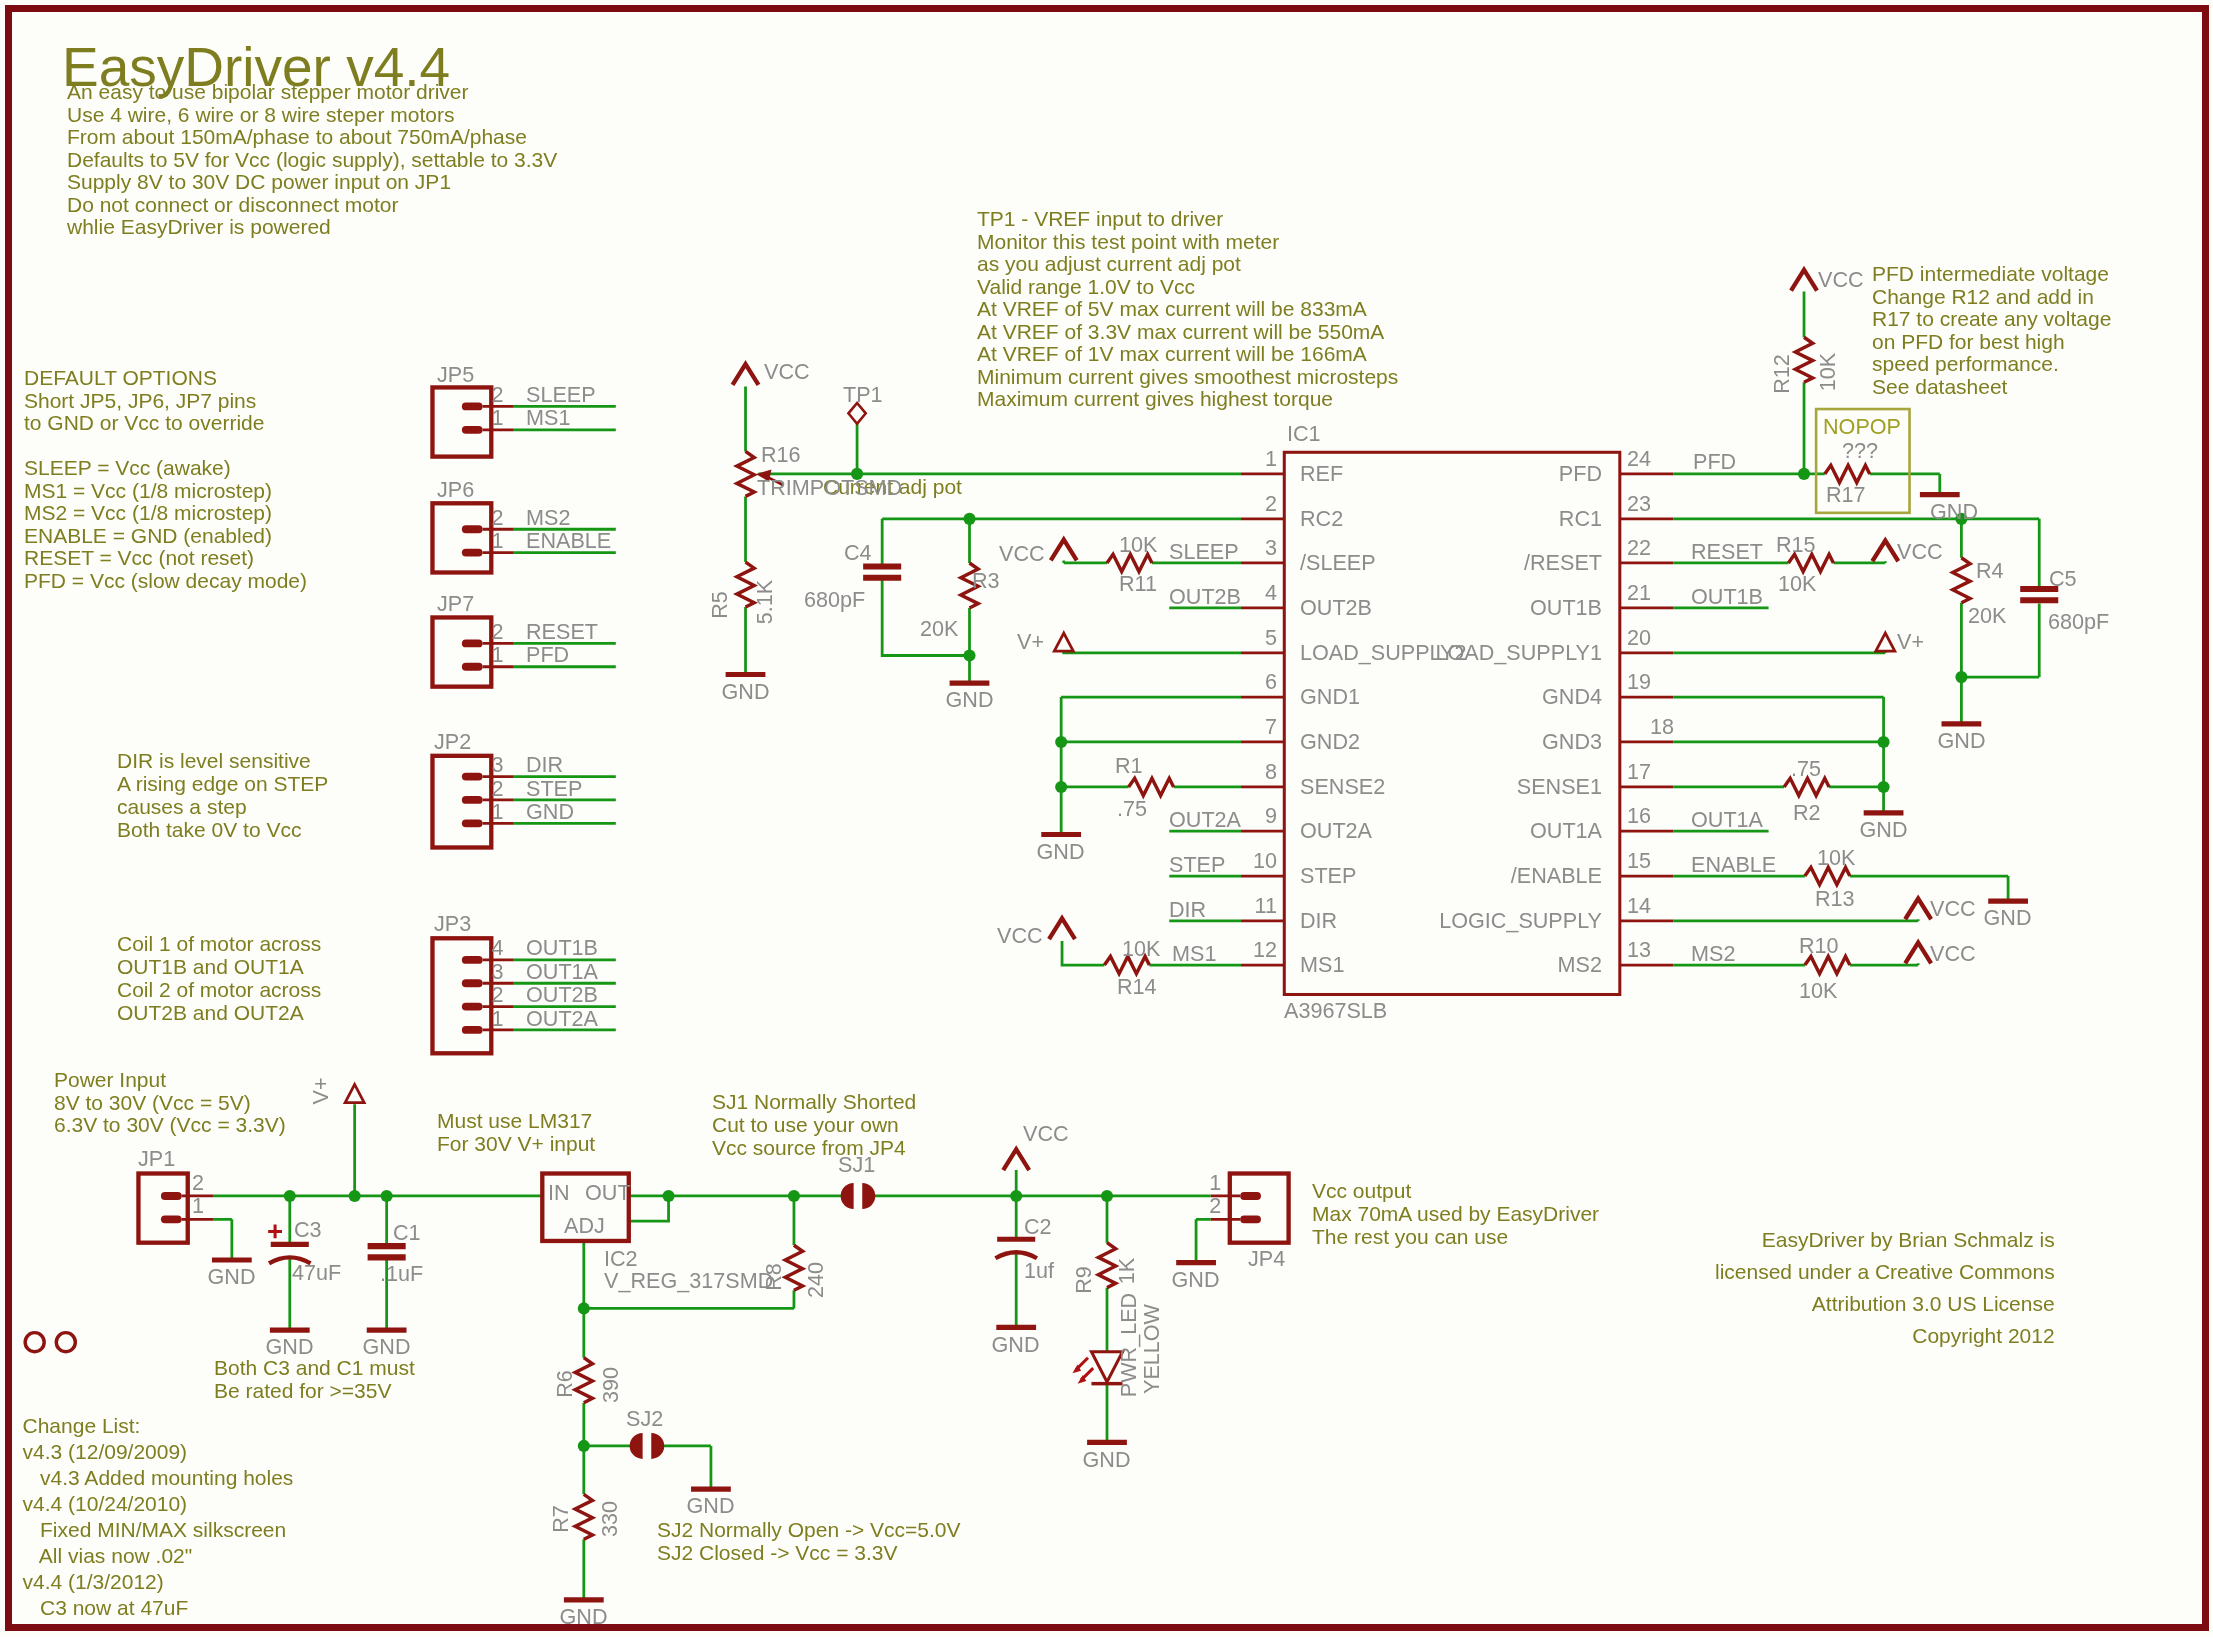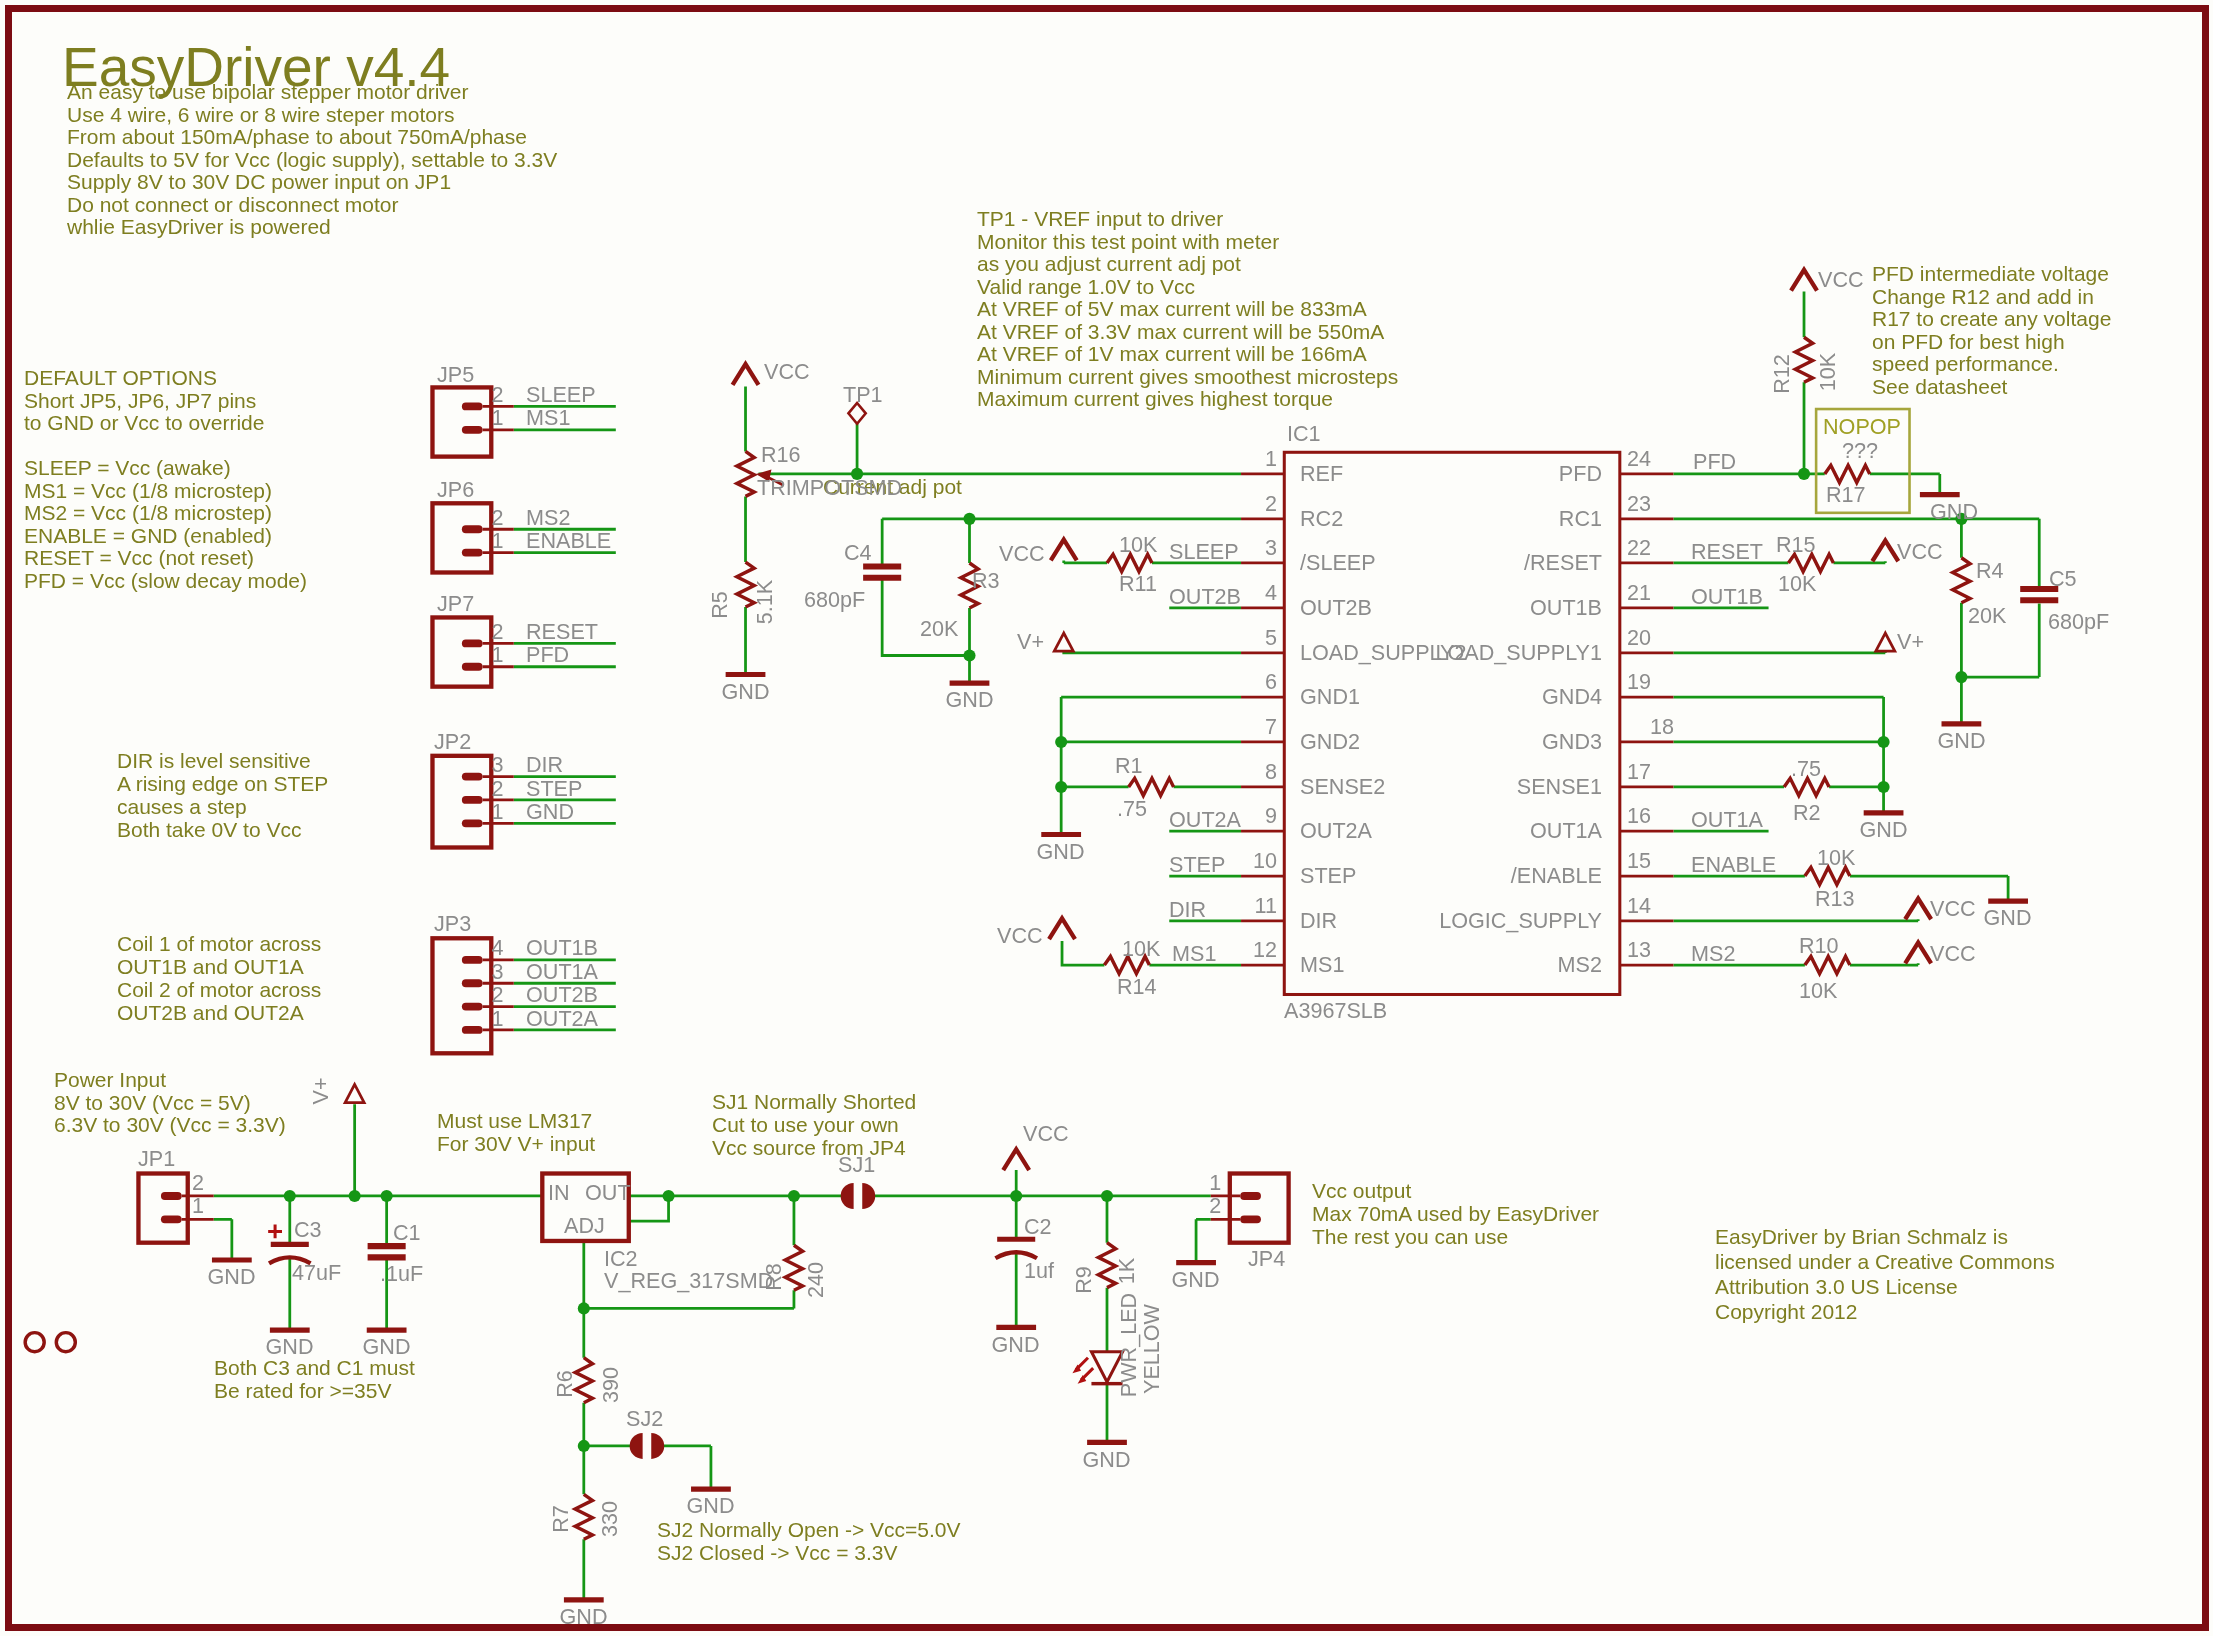--- a/index.html
+++ b/index.html
@@ -7,21 +7,21 @@
         font-family:"Liberation Sans",sans-serif;overflow:hidden;}
   .frame{position:absolute;inset:5.2px;border:7.8px solid #7c0c12;pointer-events:none;}
   svg.sch{position:absolute;left:0;top:0;}
   .T{position:absolute;color:#7e7e20;font-size:55px;white-space:pre;}
   .O{position:absolute;color:#7e7e20;font-size:21px;line-height:22.5px;white-space:pre;}
   .L{position:absolute;color:#8c8c8c;font-size:21.6px;line-height:23px;white-space:pre;}
   .V{transform:translate(-50%,-50%) rotate(-90deg);transform-origin:center;}
   .RT{text-align:right;}
   .CT{text-align:center;}
   .NP{color:#a0a024;}
-  .lh30{line-height:26px;} .lh29{line-height:25px;} .lh27{line-height:23px;}
+  .lh30{line-height:26px;} .lh29{line-height:32px;text-align:right;} .lh27{line-height:23px;}
 </style>
 </head>
 <body>
 
 <div class="page">
   <div class="frame"></div>
 
   <svg class="sch" width="2214" height="1650" viewBox="0 0 2560 1908">
     <defs>
       <path id="rz" d="M0 0 L7 -10 L17 10 L27 -10 L37 10 L47 -10 L52 0" stroke="#8e1410" stroke-width="4" fill="none"></path>
@@ -279,20 +279,28 @@
   <div class="O lh27" style="left:712px;top:1090px;">SJ1 Normally Shorted
 Cut to use your own
 Vcc source from JP4</div>
   <div class="O lh27" style="left:657px;top:1518px;">SJ2 Normally Open -&gt; Vcc=5.0V
 SJ2 Closed -&gt; Vcc = 3.3V</div>
   <div class="O lh27" style="left:214px;top:1356px;">Both C3 and C1 must
 Be rated for &gt;=35V</div>
   <div class="O lh27" style="left:1312px;top:1179px;">Vcc output
 Max 70mA used by EasyDriver
 The rest you can use</div>
+  <div class="O lh30" style="left:22.5px;top:1413px;">Change List:
+v4.3 (12/09/2009)
+   v4.3 Added mounting holes
+v4.4 (10/24/2010)
+   Fixed MIN/MAX silkscreen
+   All vias now .02"
+v4.4 (1/3/2012)
+   C3 now at 47uF</div>
   <div class="O lh29" style="left:1715px;top:1224px;">EasyDriver by Brian Schmalz is
 licensed under a Creative Commons
 Attribution 3.0 US License
 Copyright 2012</div>
   <div class="O" style="left:823px;top:476px;">Current adj pot</div>
 
   <div class="L" style="left:437px;top:363px;">JP5</div>
   <div class="L" style="left:437px;top:478px;">JP6</div>
   <div class="L" style="left:437px;top:592px;">JP7</div>
   <div class="L" style="left:434px;top:730px;">JP2</div>

